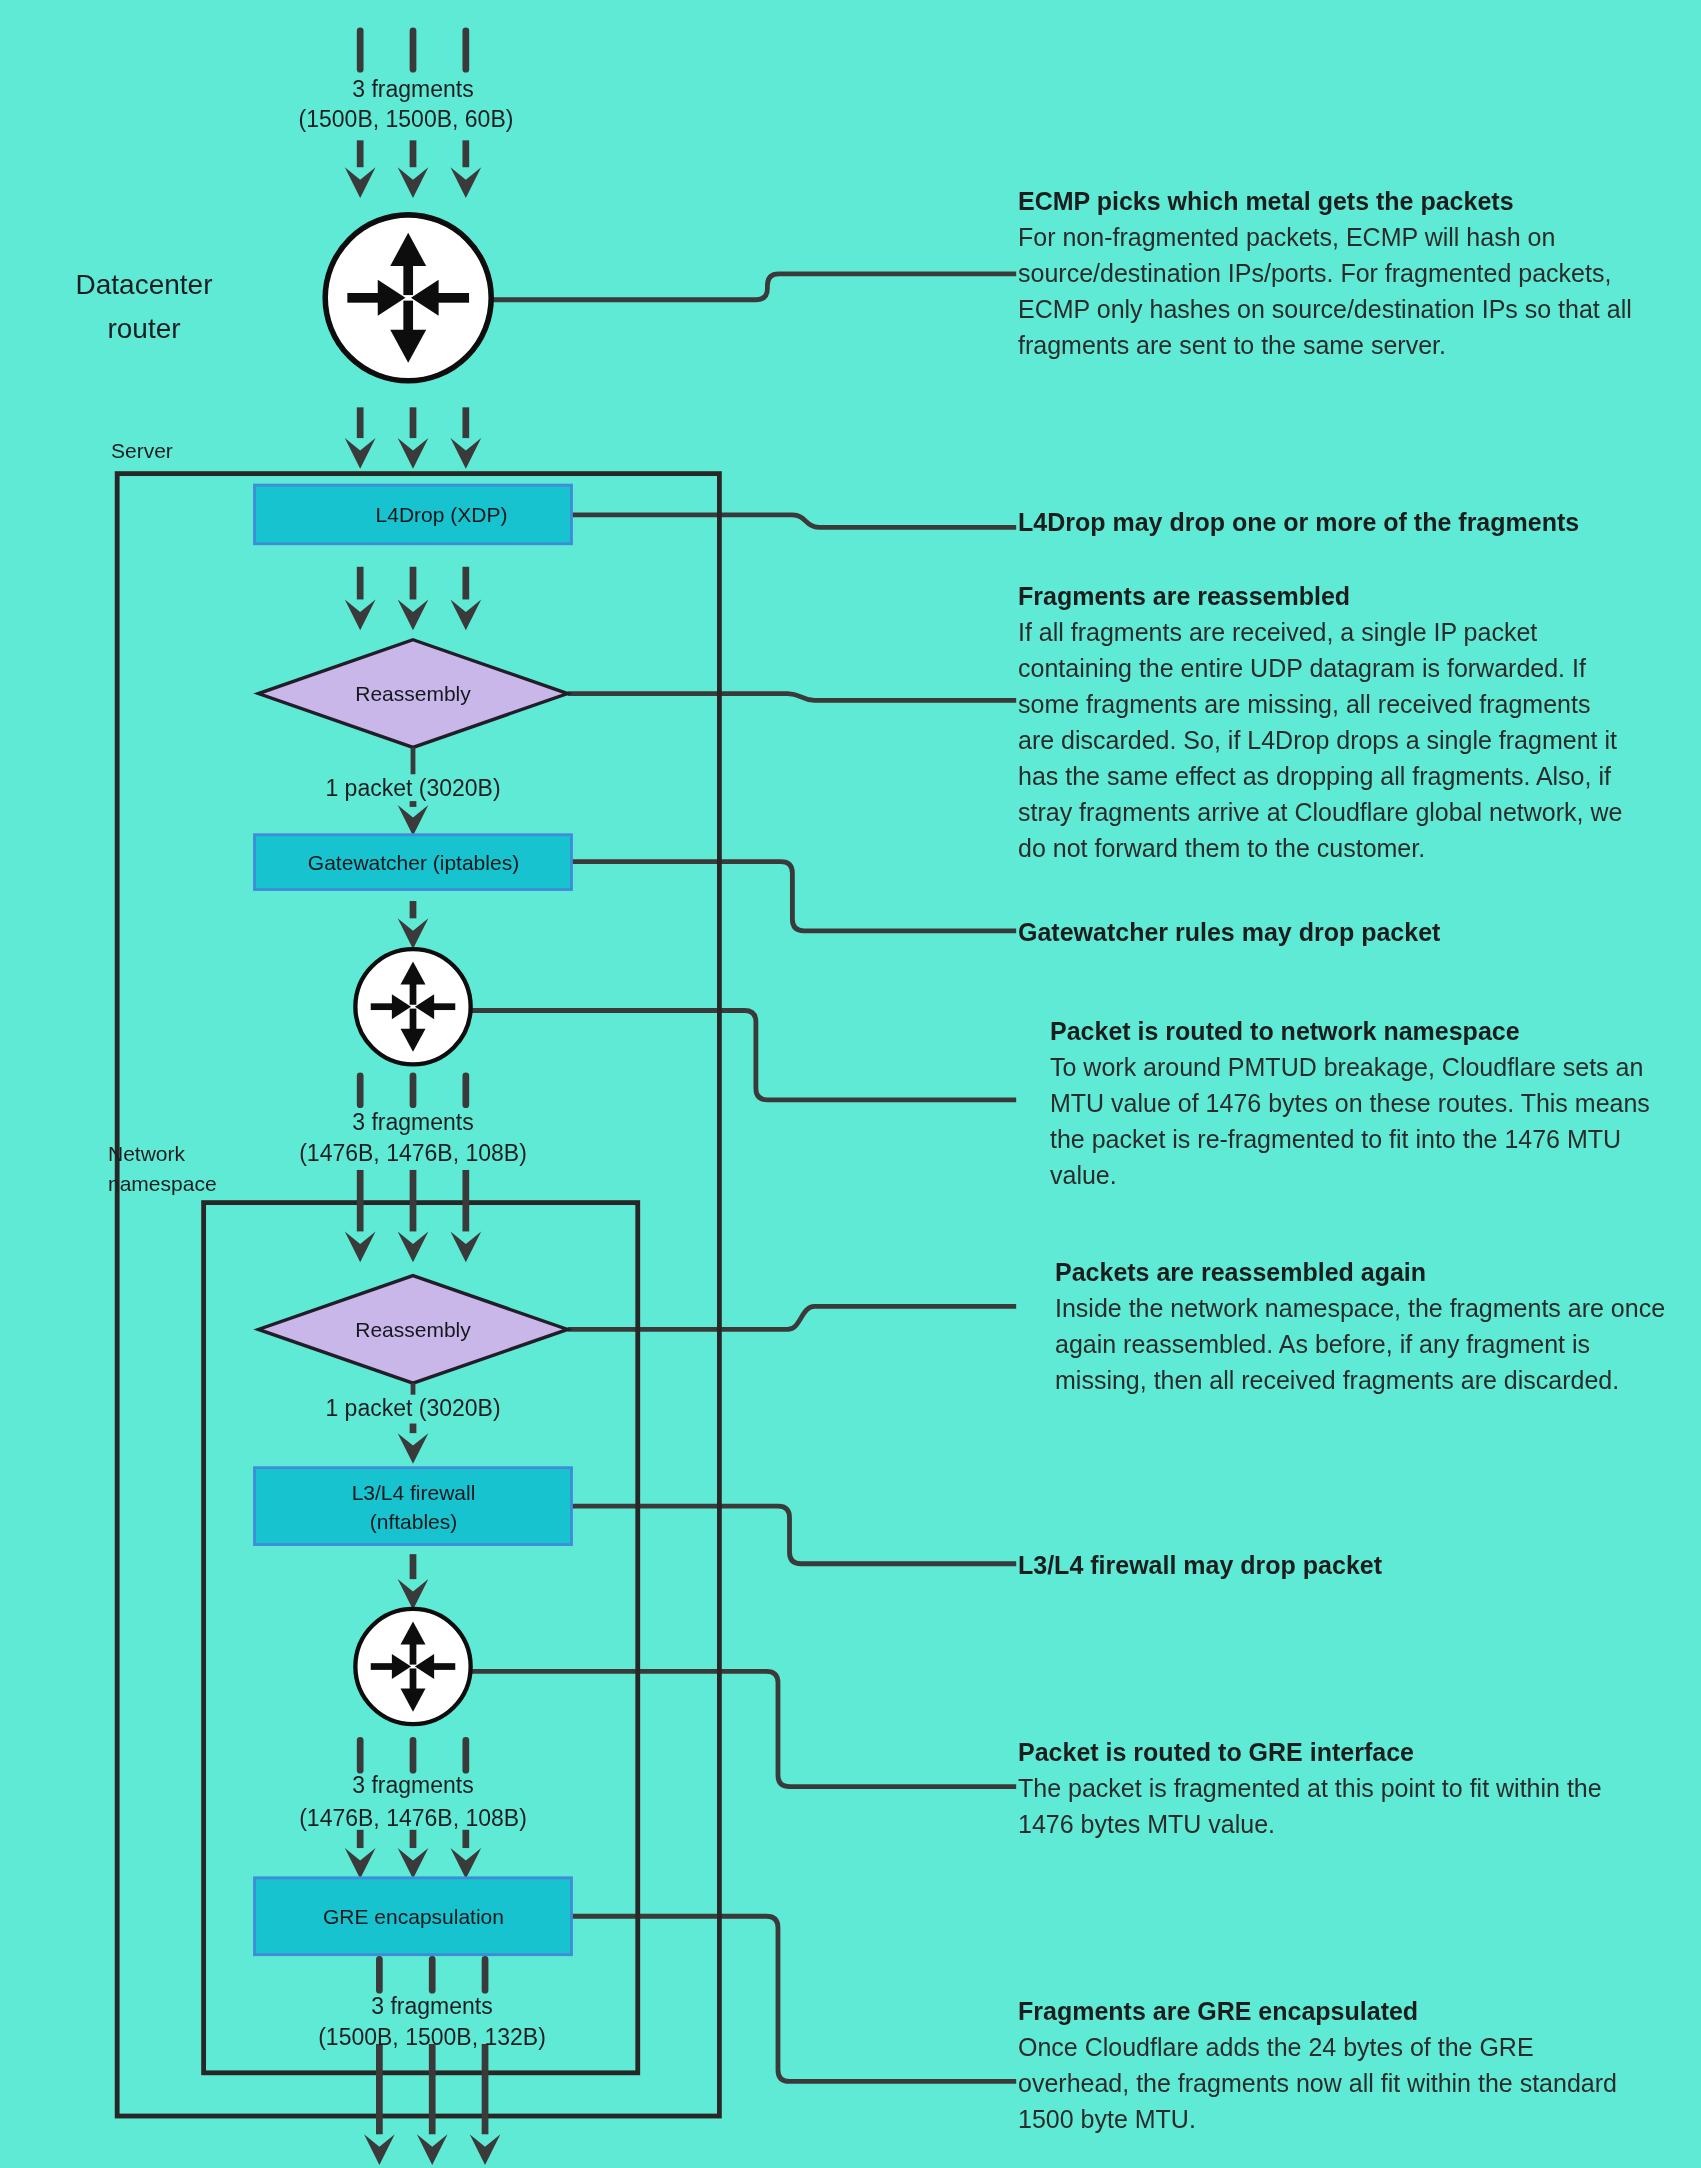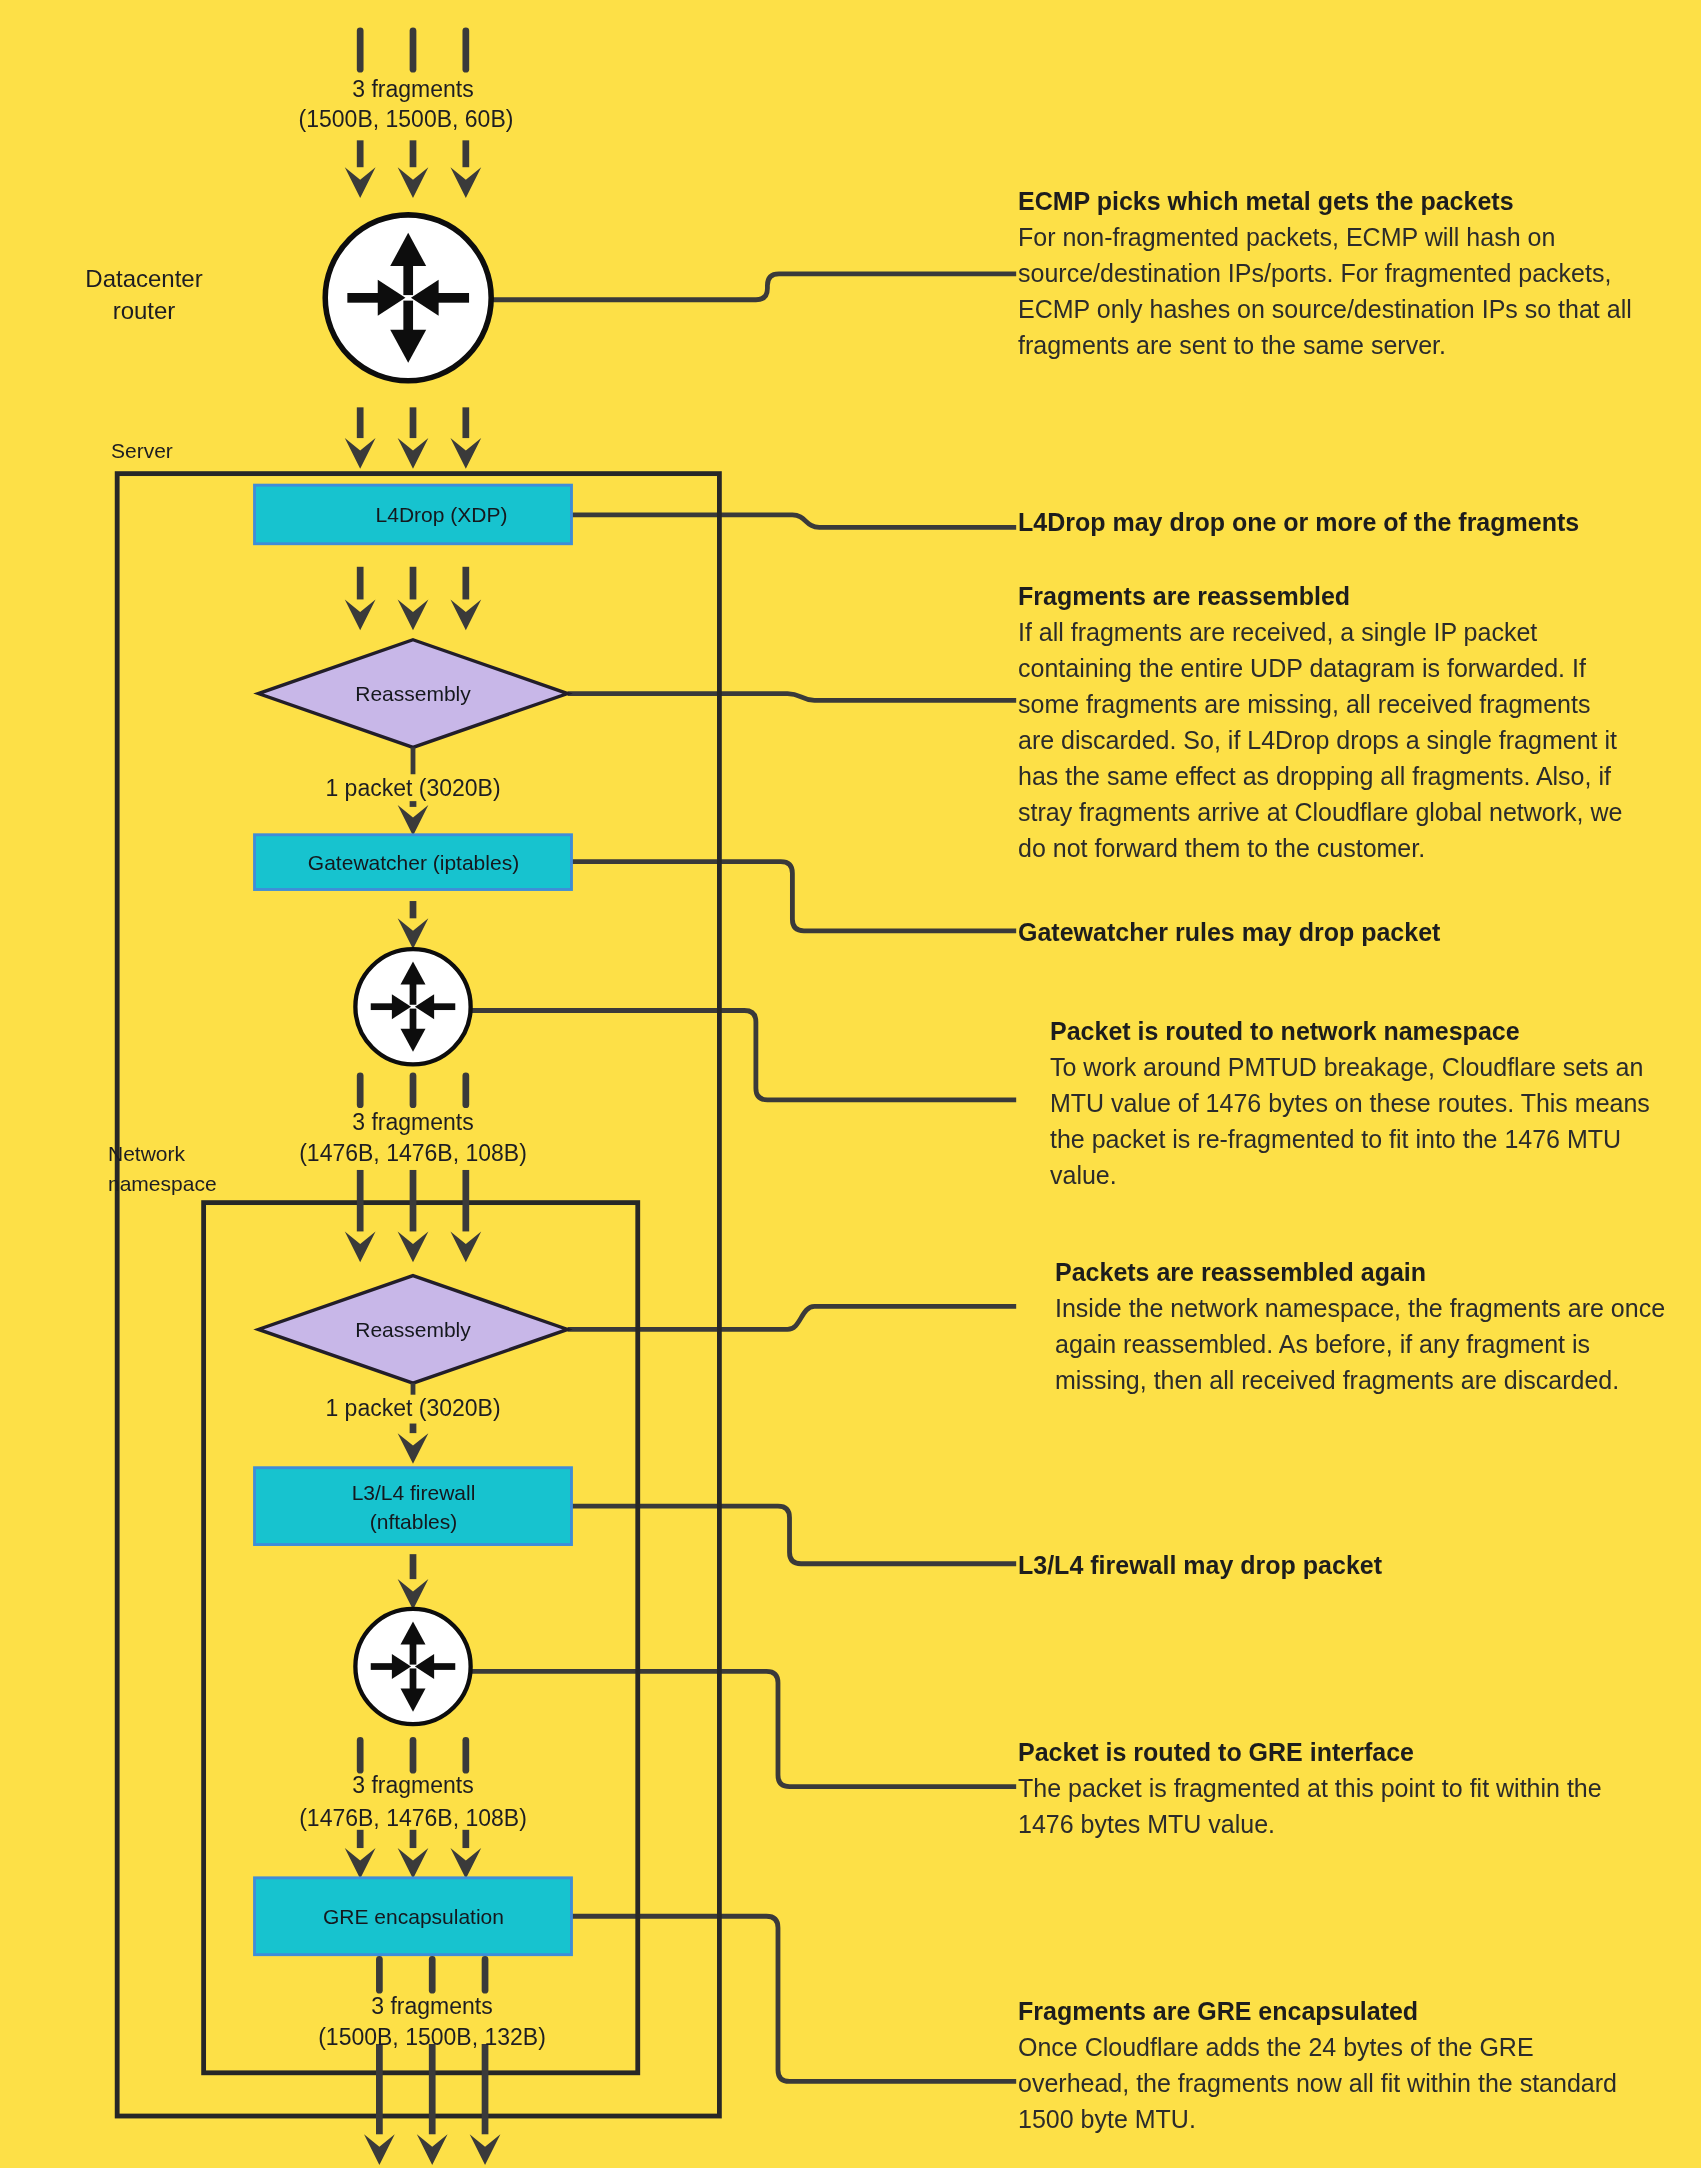--- a/index.html
+++ b/index.html
@@ -1,21 +1,21 @@
 <!DOCTYPE html>
 <html style="--node_fill: #17c3cf; --node_border: #3f8dd8; --diamond_fill: #c8b7e8; --line: #3a3a3a; --outline: #272727; --text: #1d1d22;"><head>
 <meta charset="utf-8">
 <style>
   :root{
     --node_fill:#17c3cf; --node_border:#3f8dd8; --diamond_fill:#c8b7e8;
     --line:#3a3a3a; --outline:#272727; --text:#1d1d22;
   }
   html,body{margin:0;padding:0;background:#ffffff;}
   #stage{
-    position:relative; width:1701px; height:2168px; background:#fde047; overflow:hidden;
+    position:relative; width:1701px; height:2168px; background:#5eead4; overflow:hidden;
     font-family:"Liberation Sans", sans-serif; color:var(--text);
   }
   #shapes{position:absolute;left:0;top:0;}
   .conn{fill:none;stroke:var(--line);stroke-width:5;}
   .shaft{stroke:var(--line);stroke-width:7;}
   .thin{stroke:var(--line);stroke-width:5;}
   .dash{stroke:var(--line);stroke-width:7;stroke-linecap:round;}
   .head{fill:var(--line);}
   .outer{fill:none;stroke:var(--outline);stroke-width:5;}
   .node-rect{fill:var(--node_fill);stroke:var(--node_border);stroke-width:3;}
@@ -186,21 +186,21 @@
       <line class="shaft" x1="450" y1="2128" x2="450" y2="2222"></line>
         <use href="#ahead" class="head" x="450" y="2254"></use>
       <line class="shaft" x1="505" y1="2128" x2="505" y2="2222"></line>
         <use href="#ahead" class="head" x="505" y="2254"></use>
     </g>
   </svg>
 
   <div class="lbl flowlbl c" style="left:269px;top:76px;width:288px;">3 fragments</div>
   <div class="lbl flowlbl c" style="left:214px;top:106px;width:384px;">(1500B, 1500B, 60B)</div>
 
-  <div class="lbl c" style="left:67px;top:263px;width:154px;font-size:24px;line-height:32px;">Datacenter router</div>
+  <div class="lbl c" style="left:67px;top:263px;width:154px;font-size:28px;line-height:44px;">Datacenter router</div>
 
   <div class="lbl sidelbl" style="left:111px;top:439px;">Server</div>
 
   <div class="lbl flex nodelbl" style="left:255px;top:485px;width:317px;height:59px;padding-left:28px;">L4Drop (XDP)</div>
 
   <div class="lbl flex nodelbl" style="left:269px;top:667px;width:288px;height:54px;">Reassembly</div>
 
   <div class="lbl flowlbl c" style="left:221px;top:775px;width:384px;">1 packet (3020B)</div>
 
   <div class="lbl flex nodelbl" style="left:255px;top:835px;width:317px;height:55px;">Gatewatcher (iptables)</div>

